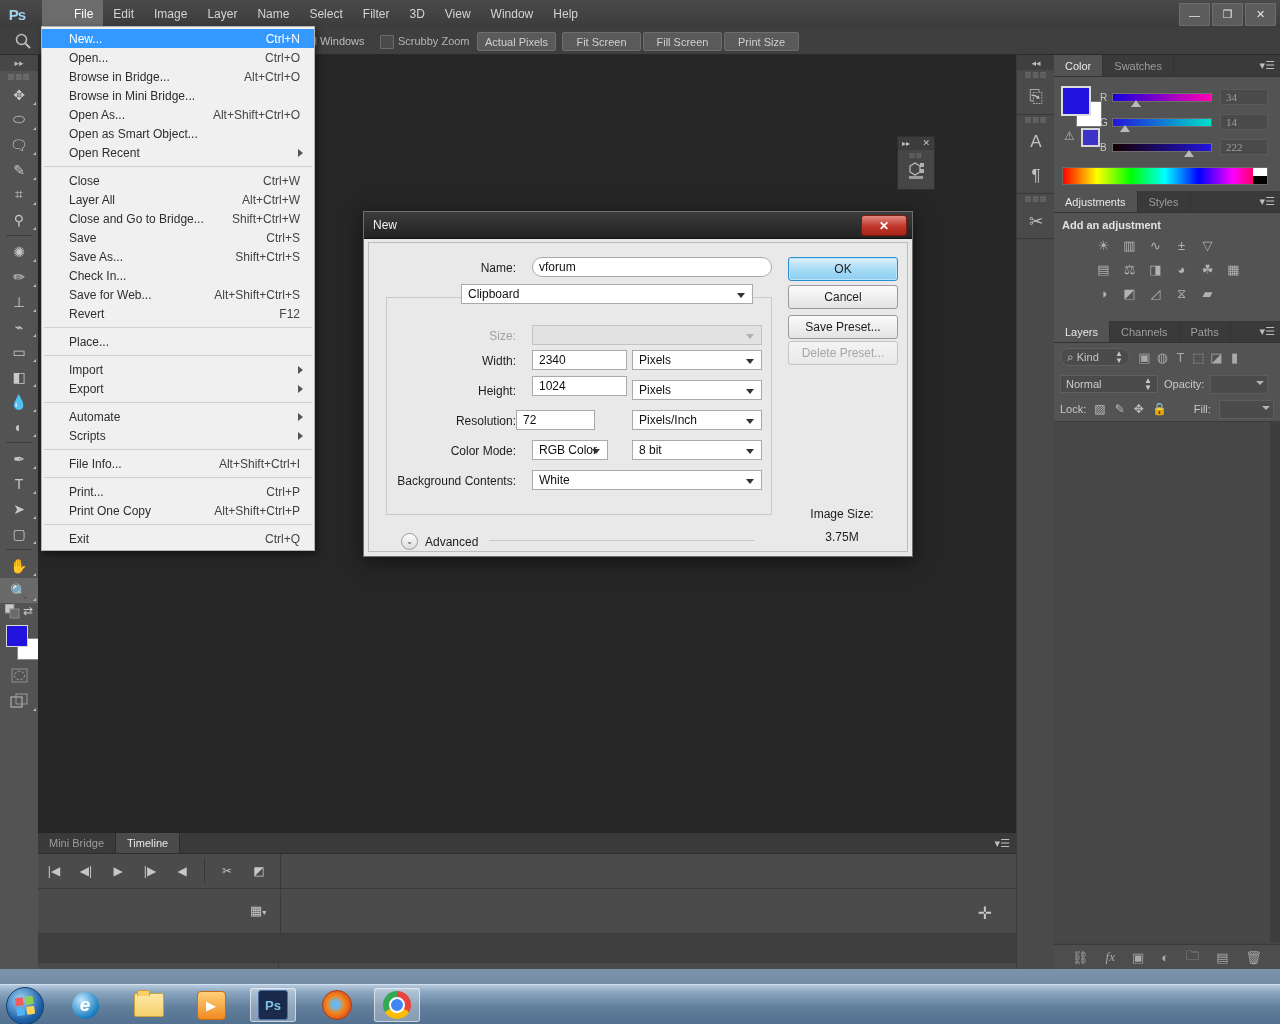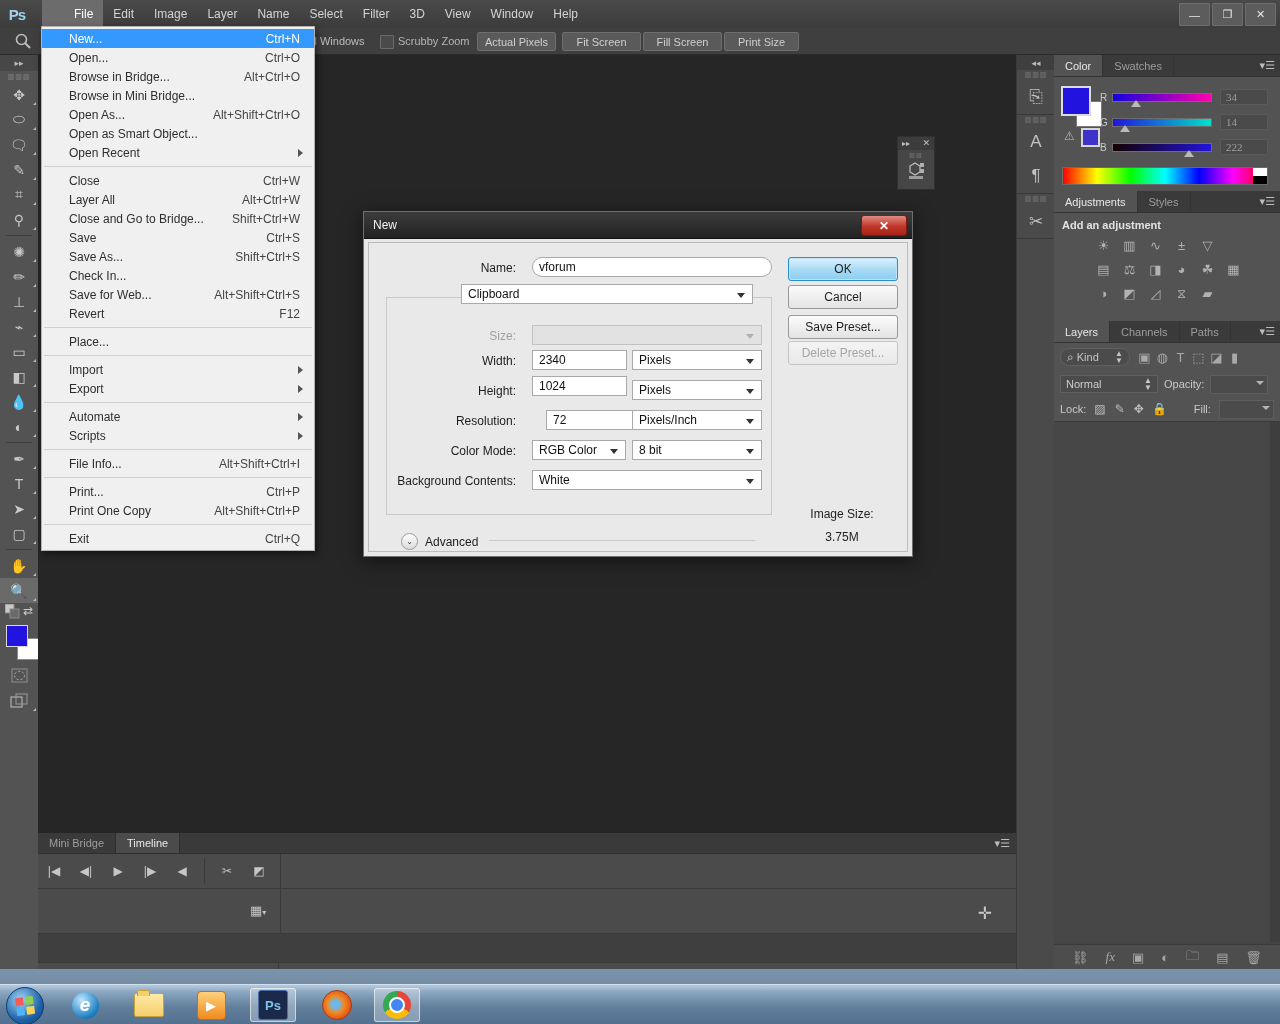--- a/index.html
+++ b/index.html
@@ -812,28 +812,28 @@
       </div>
 
       <div class="dlg-lbl" style="left:60px;top:141px;width:87px;">Height:</div>
       <div class="txtin" style="left:163px;top:133px;width:95px;">1024</div>
       <div class="selin" style="left:263px;top:137px;width:130px;">
         <span>Pixels</span>
         <span class="cv"></span>
       </div>
 
       <div class="dlg-lbl" style="left:40px;top:171px;width:107px;">Resolution:</div>
-      <div class="txtin" style="left:177px;top:167px;width:95px;">72</div>
+      <div class="txtin" style="left:147px;top:167px;width:79px;">72</div>
       <div class="selin" style="left:263px;top:167px;width:130px;">
         <span>Pixels/Inch</span>
         <span class="cv"></span>
       </div>
 
       <div class="dlg-lbl" style="left:40px;top:201px;width:107px;">Color Mode:</div>
-      <div class="selin" style="left:163px;top:197px;width:94px;">
+      <div class="selin" style="left:163px;top:197px;width:76px;">
         <span>RGB Color</span>
         <span class="cv"></span>
       </div>
       <div class="selin" style="left:263px;top:197px;width:130px;">
         <span>8 bit</span>
         <span class="cv"></span>
       </div>
 
       <div class="dlg-lbl" style="left:20px;top:231px;width:127px;">Background Contents:</div>
       <div class="selin" style="left:163px;top:227px;width:230px;">

